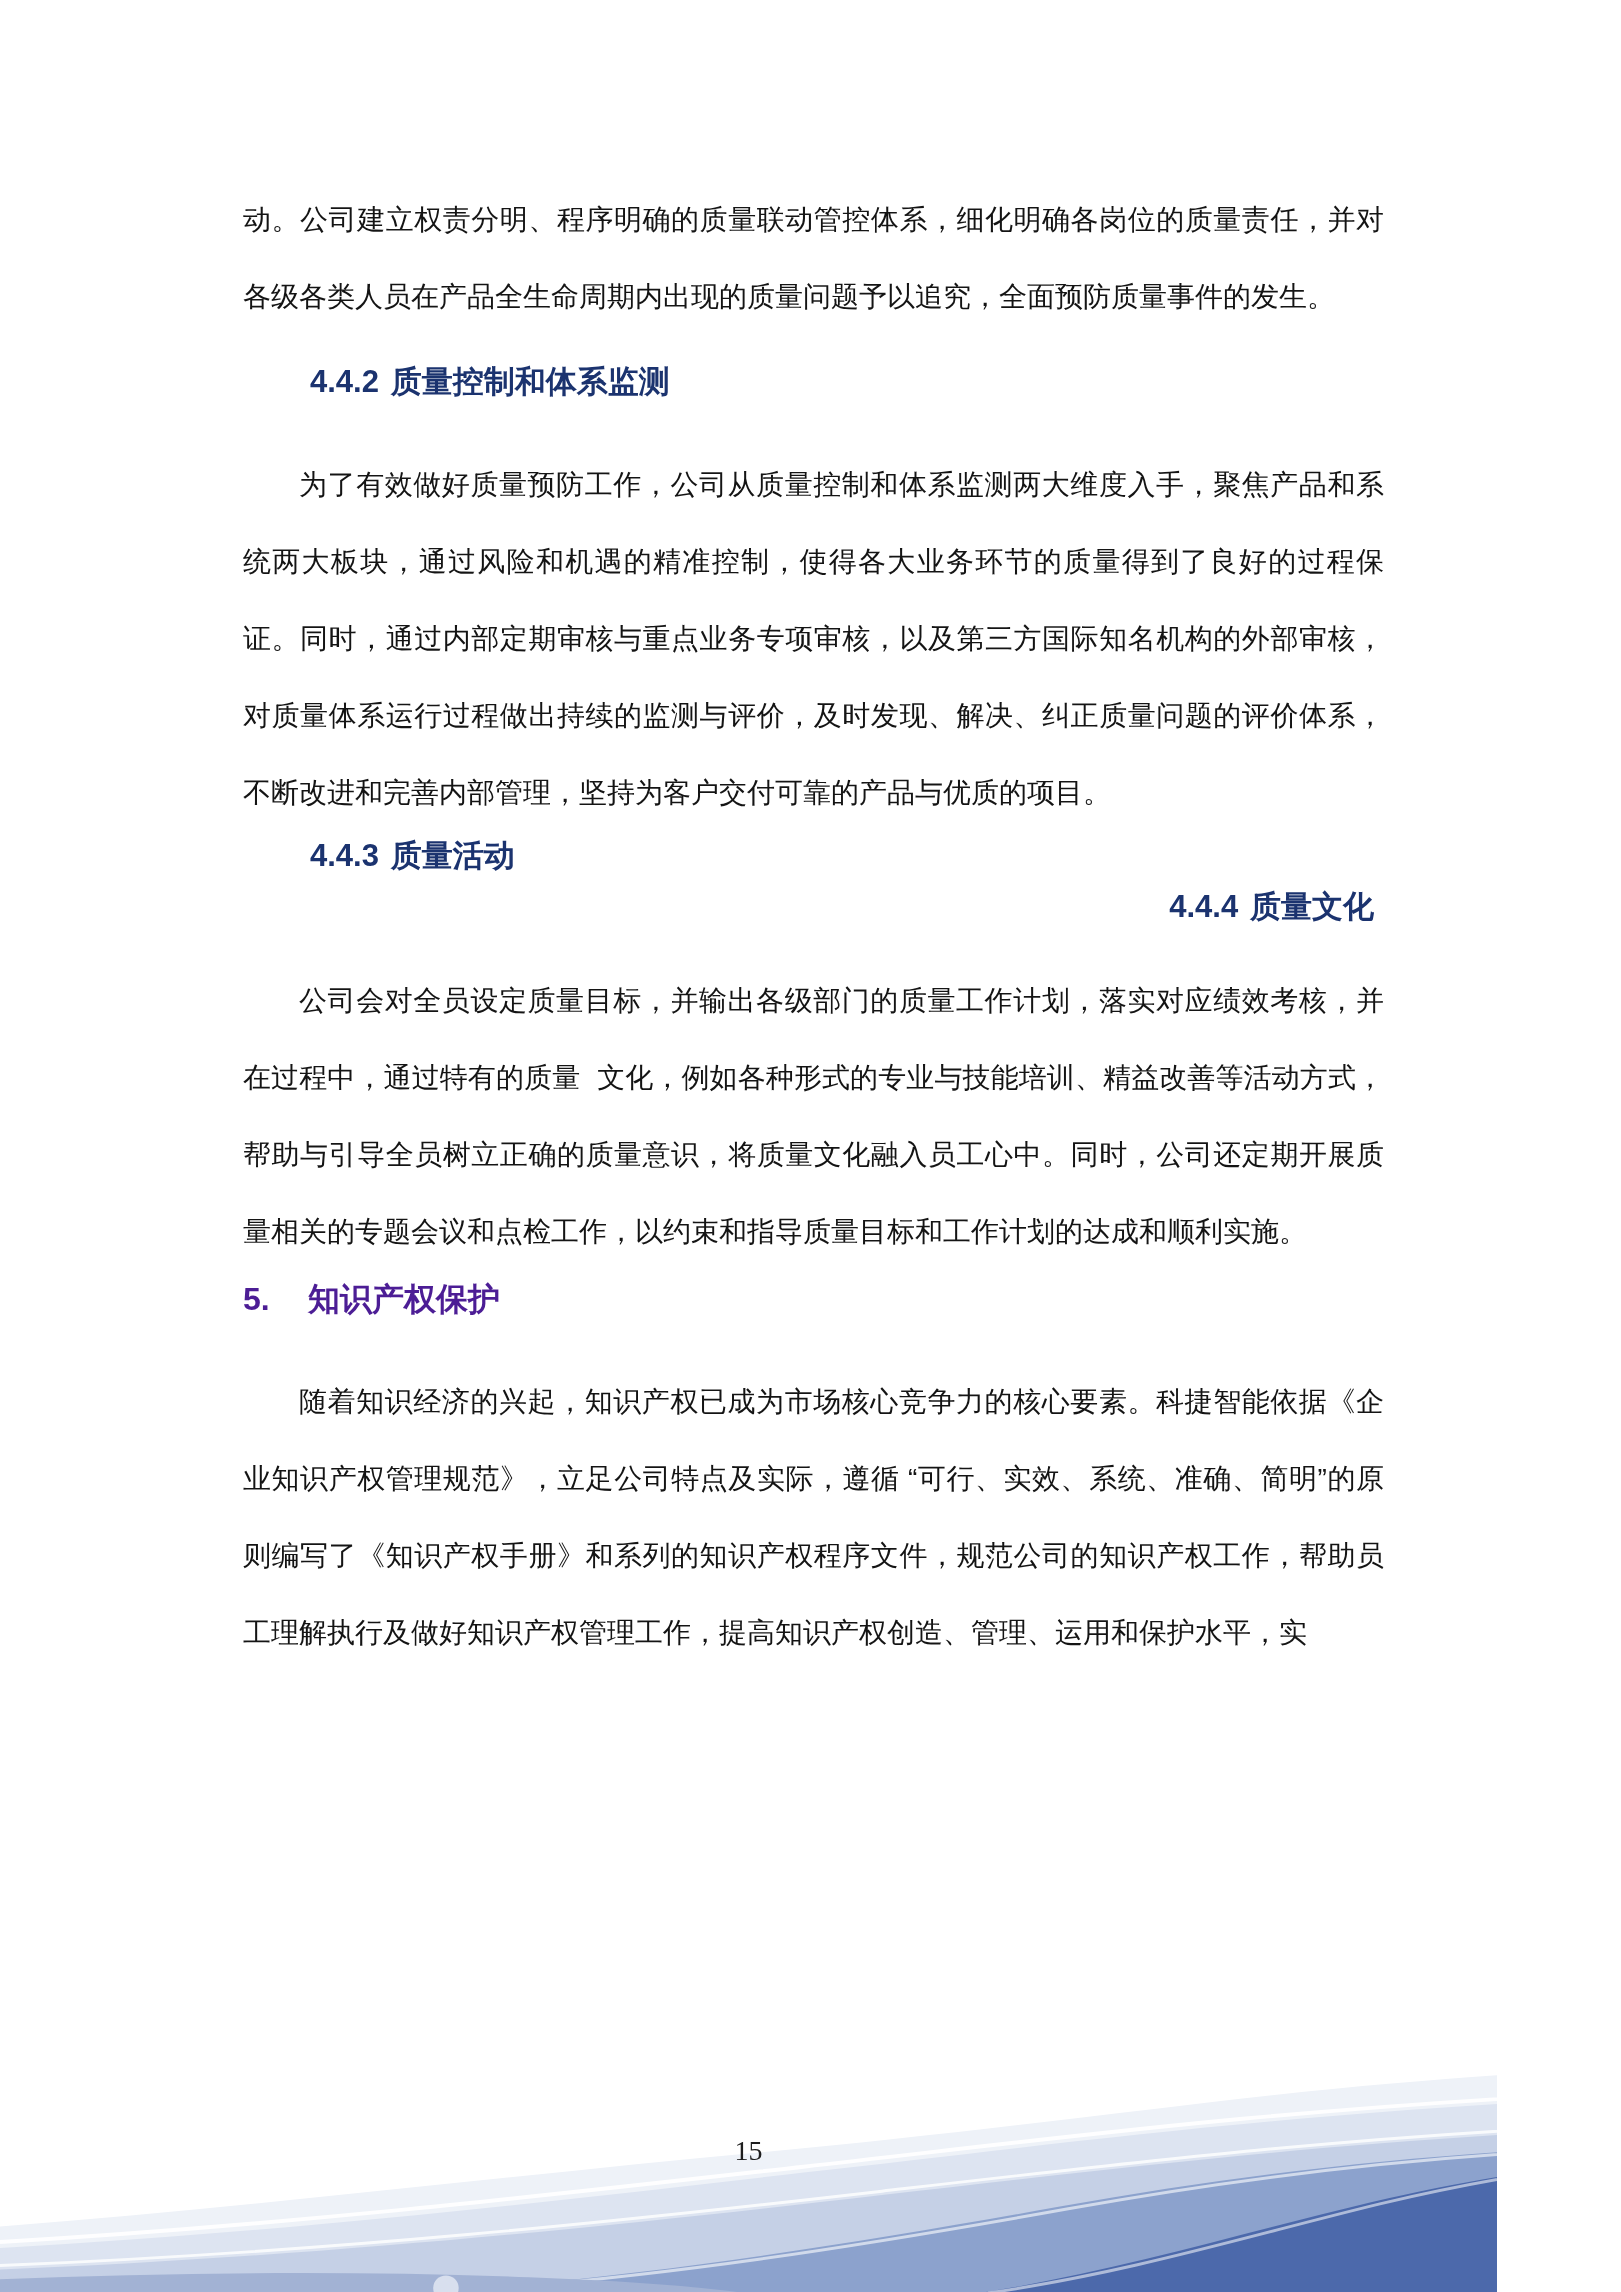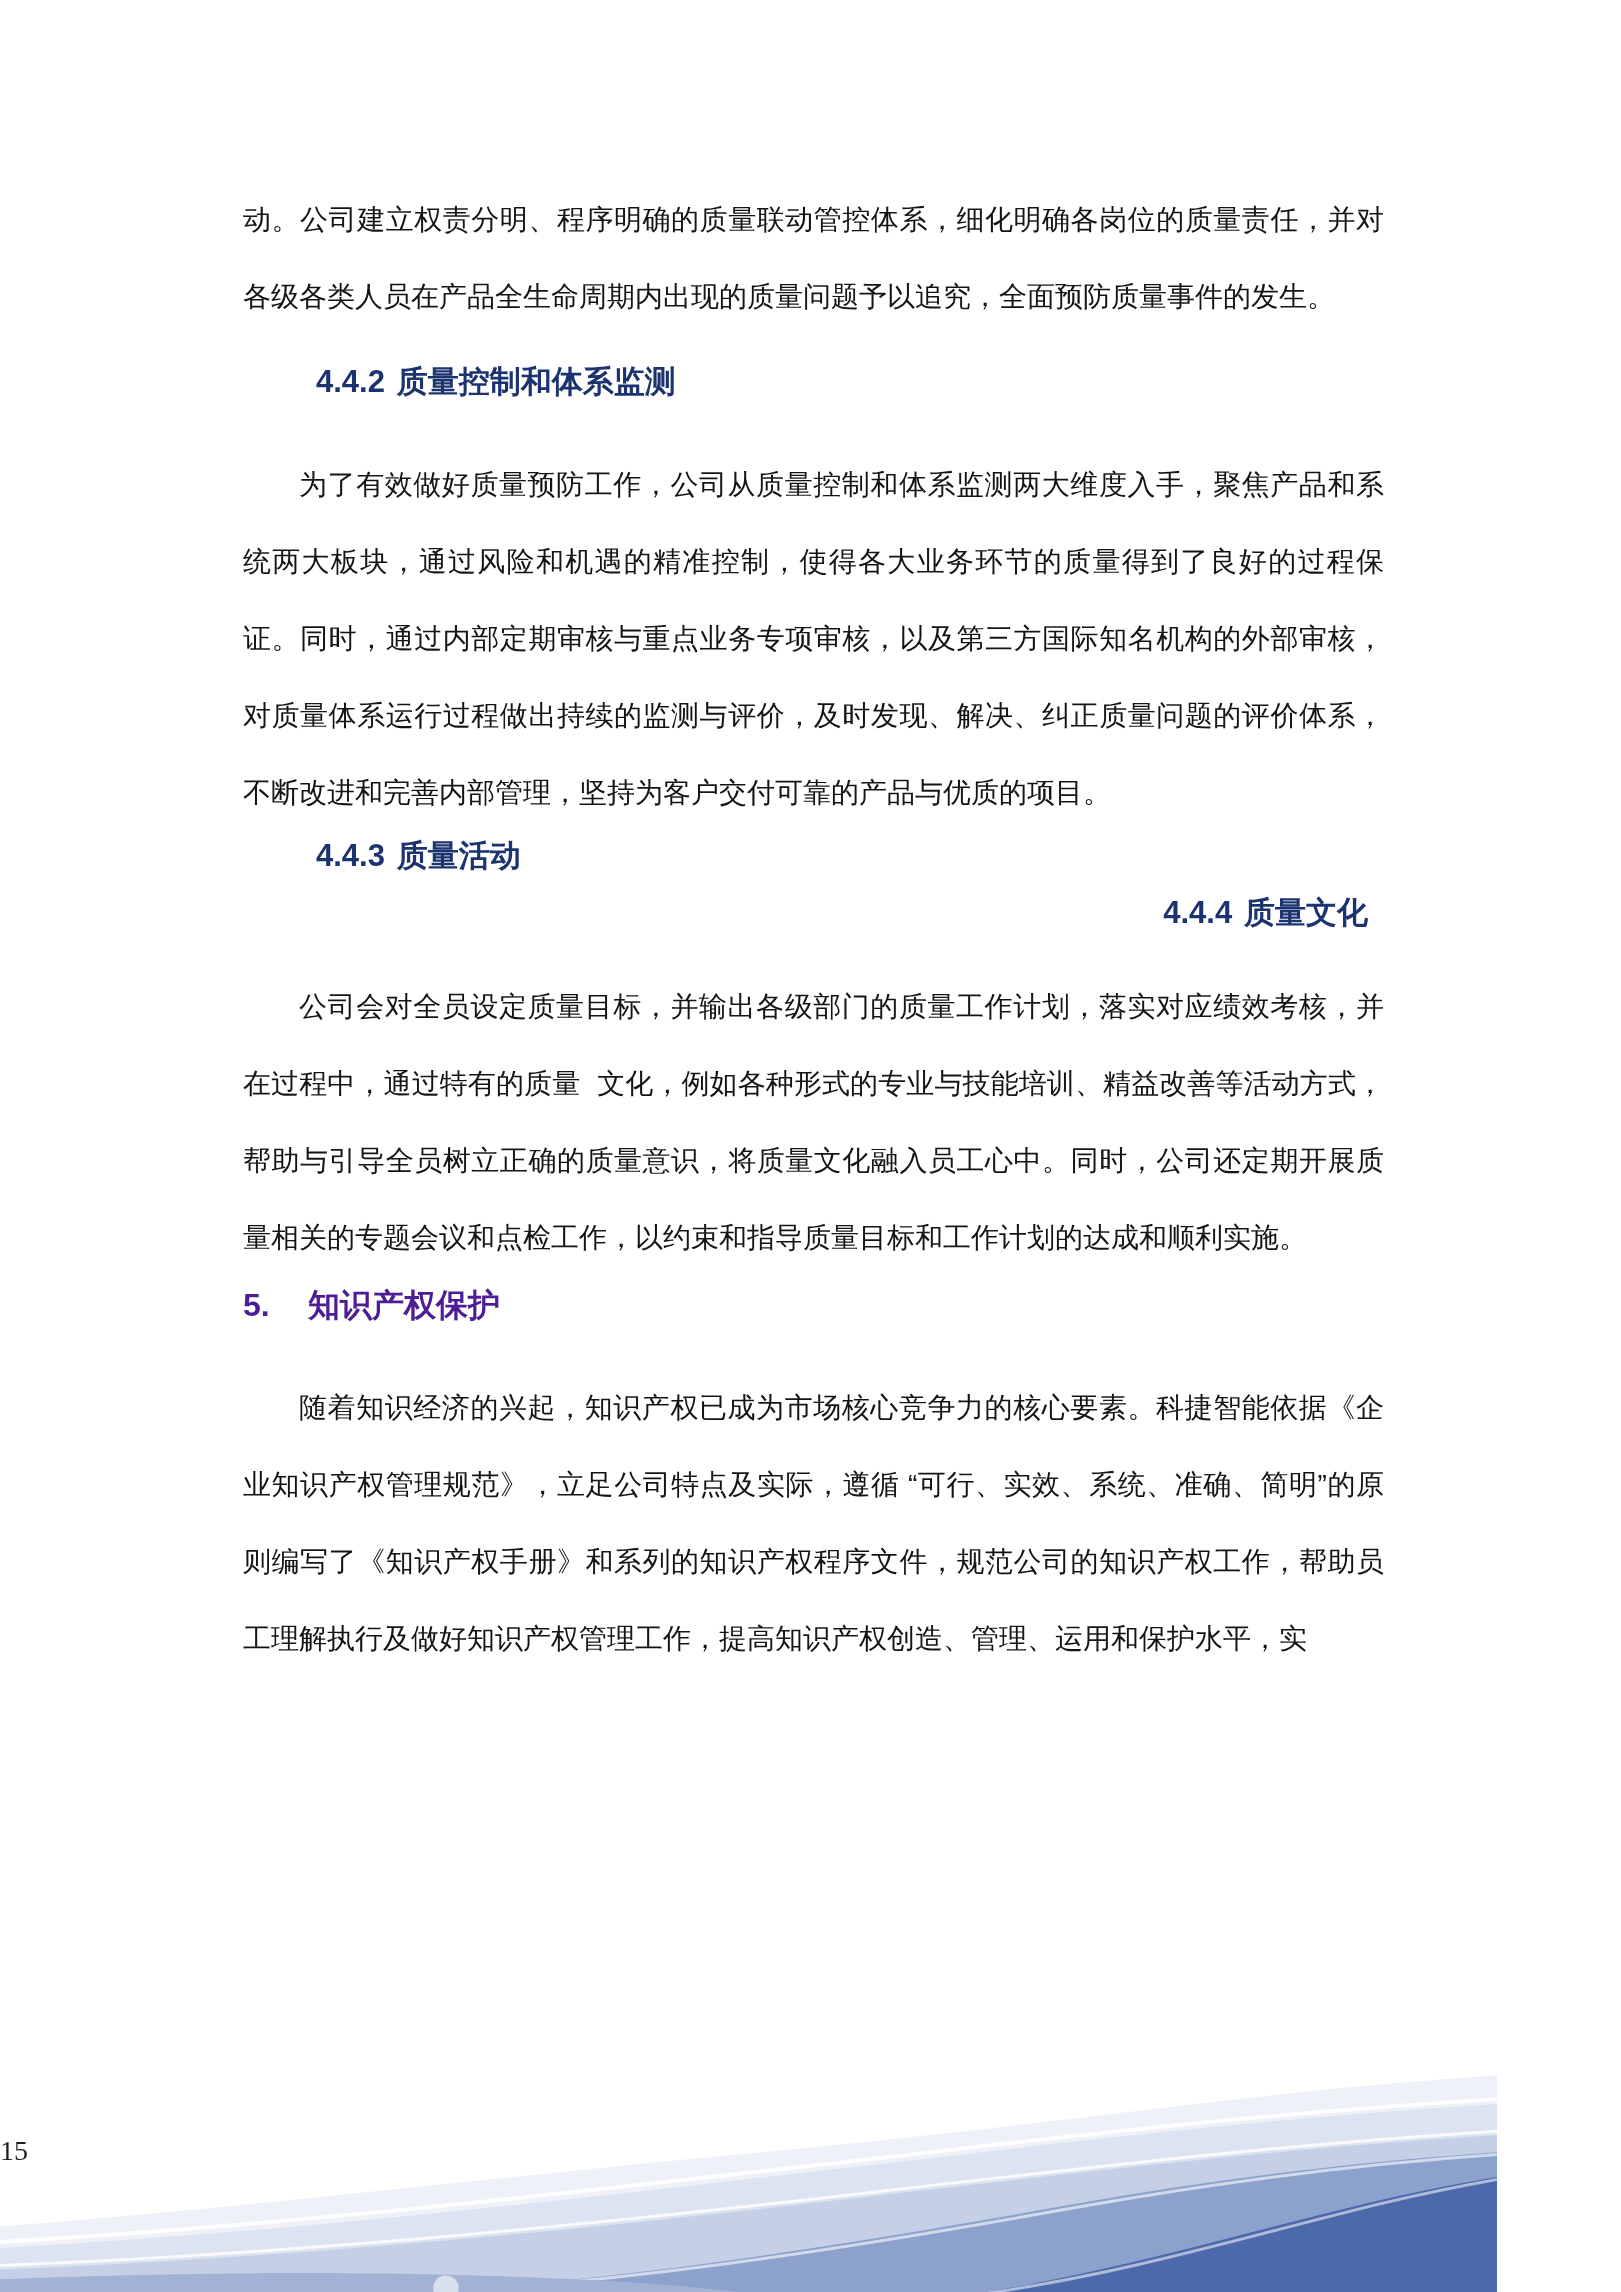--- a/index.html
+++ b/index.html
@@ -21,21 +21,21 @@
     margin: 0;
     font-size: 28px;
     line-height: 77px;
     color: #141414;
     text-align: justify;
     text-indent: 2em;
     word-break: break-all;
   }
   .para.continuation { text-indent: 0; }
   .heading-sub {
-    margin: 16px;
+    margin: 10px;
     padding-left: 57px;
     color: #1b336f;
     font-size: 31px;
     line-height: 41px;
     font-weight: 700;
   }
   .heading-main {
     margin: 0;
     color: #4c1d95;
     font-size: 32px;
@@ -45,21 +45,21 @@
   .heading-main .num {
     display: inline-block;
     min-width: 65px;
   }
   .heading-sub .num { margin-right: 11.8px; }
   .page-number {
     position: absolute;
     top: 2135px;
     left: 0;
     width: 100%;
-    text-align: left;
+    text-align: center;
     font-family: "Liberation Serif", serif;
     font-size: 28px;
     color: #1e1e1e;
     z-index: 3;
   }
   .wave {
     position: absolute;
     left: 0;
     bottom: 0;
     width: 1621px;

